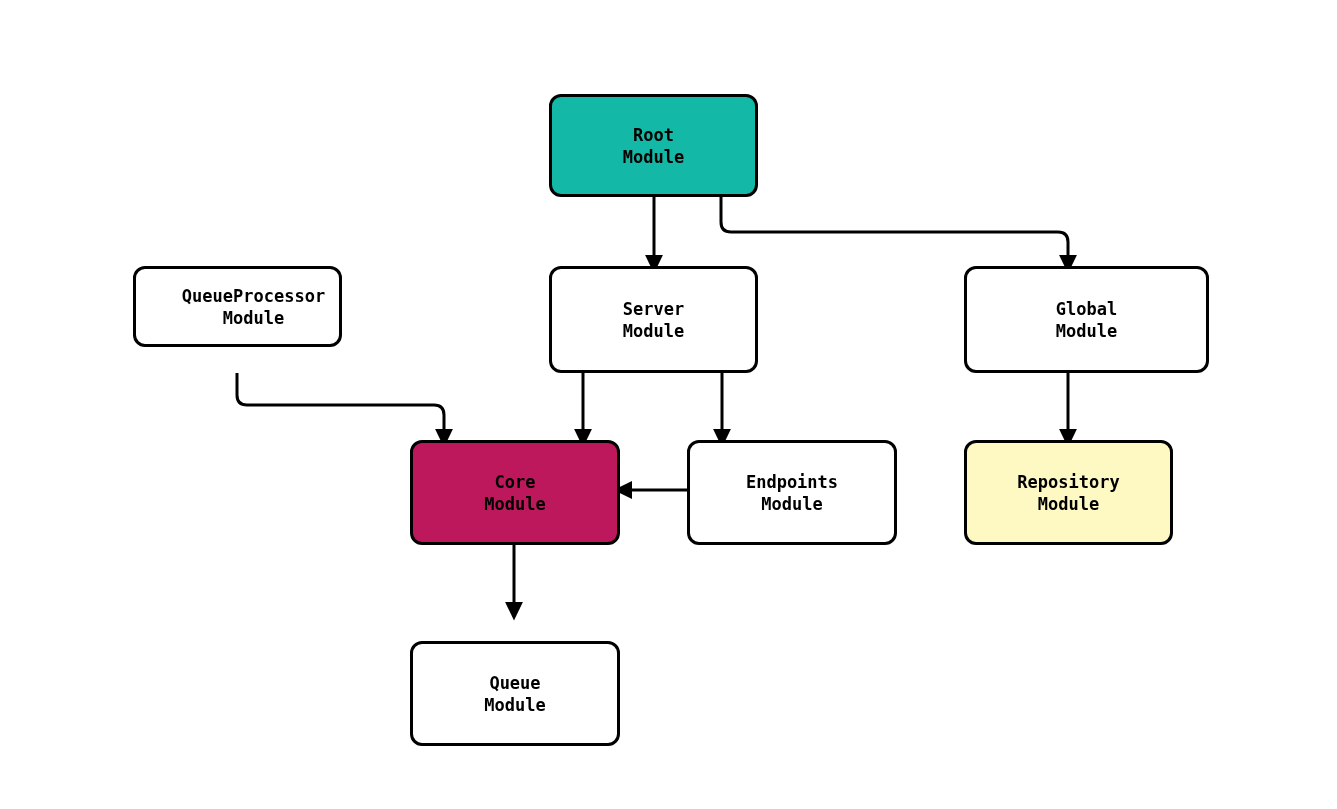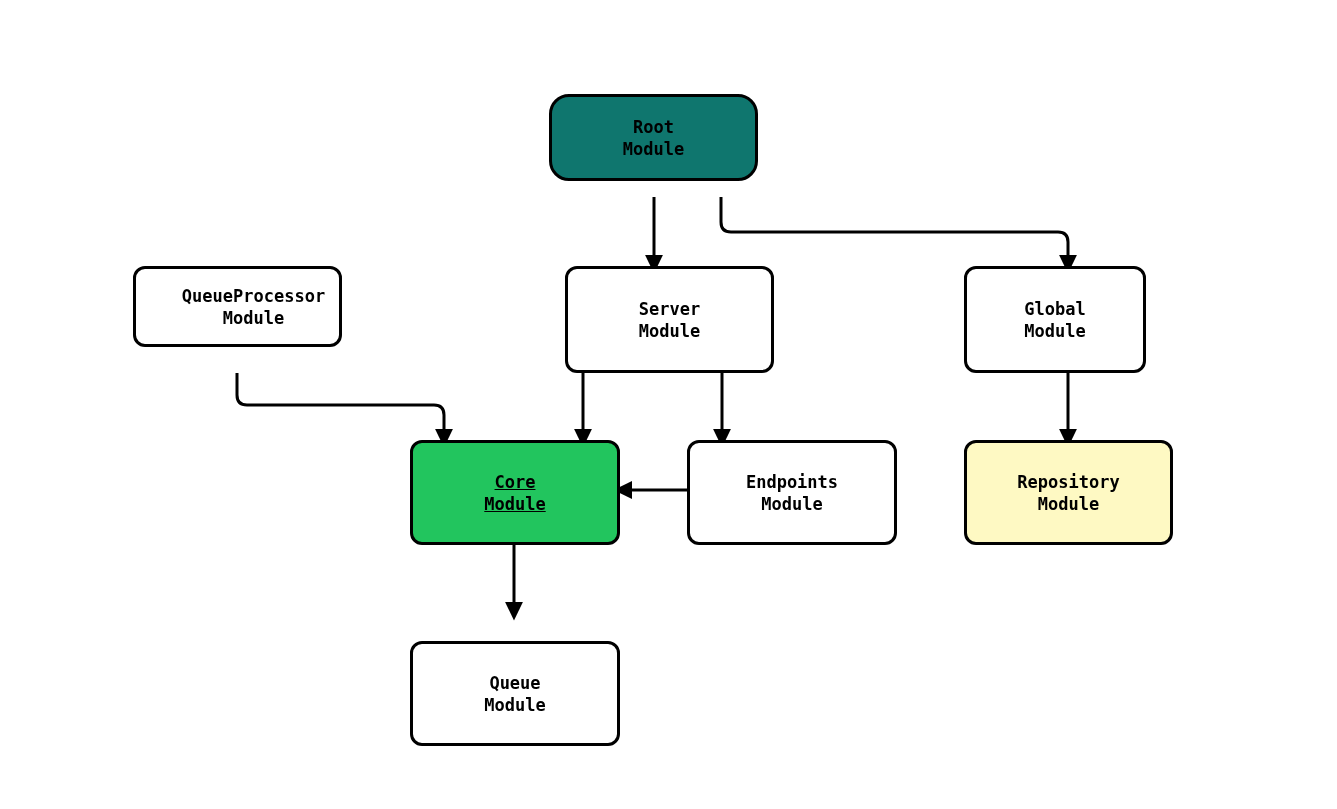--- a/index.html
+++ b/index.html
@@ -65,41 +65,41 @@
         <path d="M 721 197 L 721 222 Q 721 232 731 232 L 1058 232 Q 1068 232 1068 242 L 1068 256" fill="none" stroke="#000000" stroke-width="3" stroke-linecap="butt" stroke-linejoin="round" marker-end="url(#arrowhead)"></path>
         <path d="M 237 373 L 237 395 Q 237 405 247 405 L 434 405 Q 444 405 444 415 L 444 430" fill="none" stroke="#000000" stroke-width="3" stroke-linecap="butt" stroke-linejoin="round" marker-end="url(#arrowhead)"></path>
         <path d="M 583 373 L 583 430" fill="none" stroke="#000000" stroke-width="3" stroke-linecap="butt" stroke-linejoin="round" marker-end="url(#arrowhead)"></path>
         <path d="M 722 373 L 722 430" fill="none" stroke="#000000" stroke-width="3" stroke-linecap="butt" stroke-linejoin="round" marker-end="url(#arrowhead)"></path>
         <path d="M 1068 373 L 1068 430" fill="none" stroke="#000000" stroke-width="3" stroke-linecap="butt" stroke-linejoin="round" marker-end="url(#arrowhead)"></path>
         <path d="M 687 490 L 631 490" fill="none" stroke="#000000" stroke-width="3" stroke-linecap="butt" stroke-linejoin="round" marker-end="url(#arrowhead)"></path>
         <path d="M 514 545 L 514 603" fill="none" stroke="#000000" stroke-width="3" stroke-linecap="butt" stroke-linejoin="round" marker-end="url(#arrowhead)"></path>
       </g>
   </svg>
 
-  <div class="node" style="left: 549px; top: 94px; width: 209px; height: 87px; background: #0f766e; border-color: rgb(0, 0, 0); border-radius: 20px;">
+  <div class="node" style="left: 549px; top: 94px; width: 209px; height: 103px; background: #14b8a6; border-color: rgb(0, 0, 0);">
     <span class="node-label">Root
 Module</span>
   </div>
 
   <div class="node" style="left: 133px; top: 266px; width: 209px; height: 81px; background: rgb(255, 255, 255); border-color: rgb(0, 0, 0); padding-left: 32px;">
     <span class="node-label">QueueProcessor
 Module</span>
   </div>
 
-  <div class="node" style="left: 549px; top: 266px; width: 209px; height: 107px; background: rgb(255, 255, 255); border-color: rgb(0, 0, 0); margin-left: 16px;">
+  <div class="node" style="left: 549px; top: 266px; width: 209px; height: 107px; background: rgb(255, 255, 255); border-color: rgb(0, 0, 0);">
     <span class="node-label">Server
 Module</span>
   </div>
 
-  <div class="node" style="left: 964px; top: 266px; width: 182px; height: 107px; background: rgb(255, 255, 255); border-color: rgb(0, 0, 0);">
+  <div class="node" style="left: 964px; top: 266px; width: 245px; height: 107px; background: rgb(255, 255, 255); border-color: rgb(0, 0, 0);">
     <span class="node-label">Global
 Module</span>
   </div>
 
-  <div class="node" style="left: 410px; top: 440px; width: 210px; height: 105px; background: #22c55e; border-color: rgb(0, 0, 0); text-decoration: underline;">
+  <div class="node" style="left: 410px; top: 440px; width: 210px; height: 105px; background: #be185d; border-color: rgb(0, 0, 0);">
     <span class="node-label">Core
 Module</span>
   </div>
 
   <div class="node" style="left: 687px; top: 440px; width: 210px; height: 105px; background: rgb(255, 255, 255); border-color: rgb(0, 0, 0);">
     <span class="node-label">Endpoints
 Module</span>
   </div>
 
   <div class="node" style="left: 964px; top: 440px; width: 209px; height: 105px; background: #fef9c3; border-color: rgb(0, 0, 0);">

